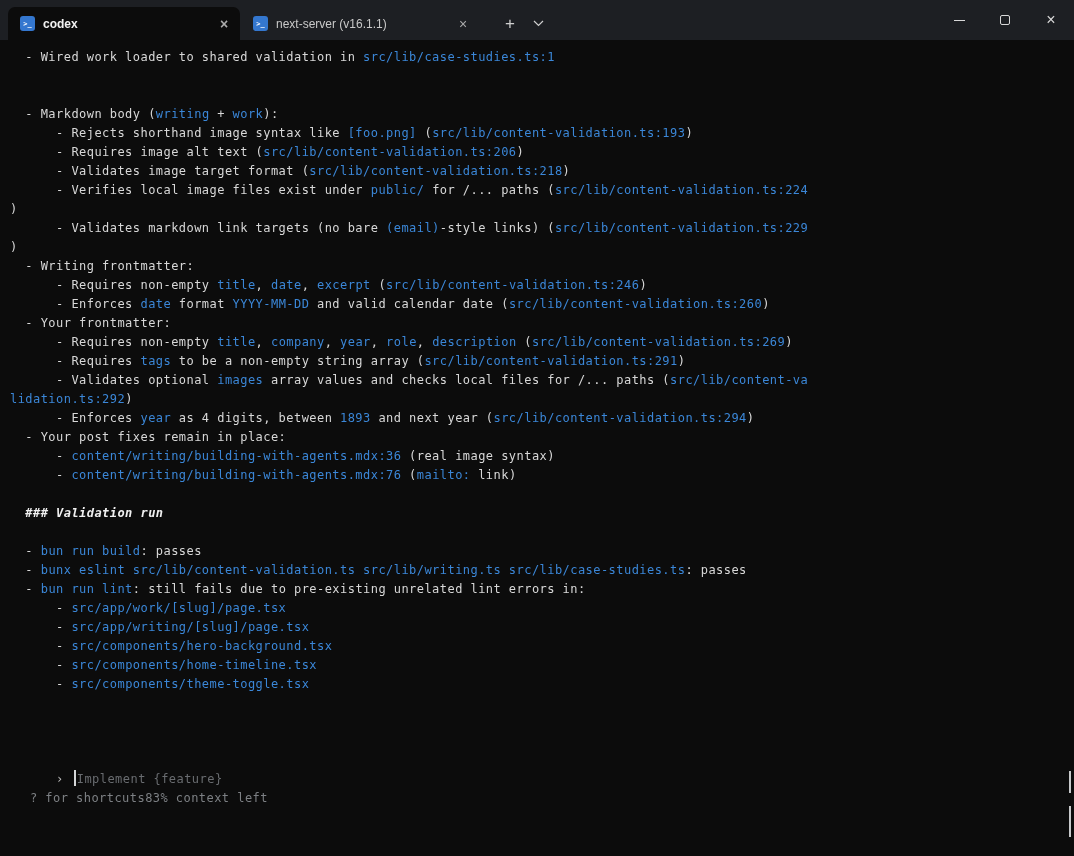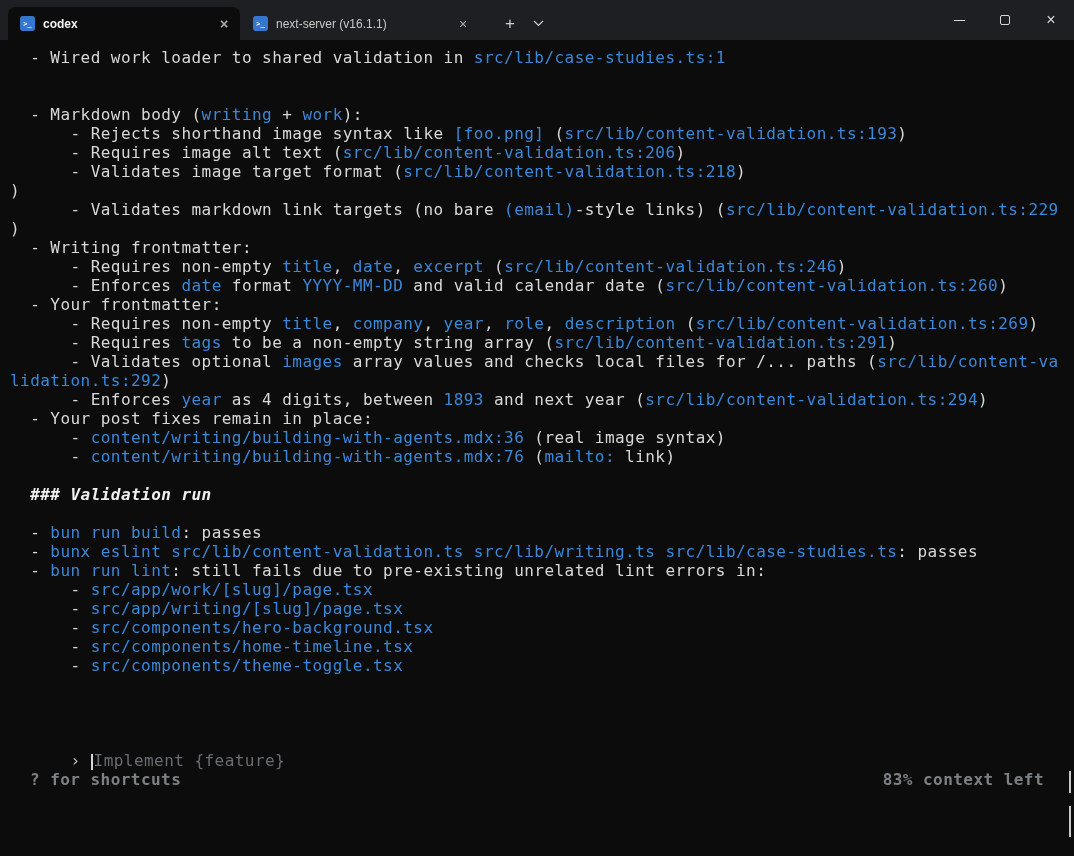--- a/index.html
+++ b/index.html
@@ -29,31 +29,31 @@
   .drag-region { flex:1 1 auto; align-self:stretch; }
   .win-controls { display:flex; align-self:stretch; }
   .win-btn { width:46px; height:40px; display:flex; align-items:center; justify-content:center; color:#d8d8d8; }
   .glyph-min { display:block; width:11px; height:1px; background:#d8d8d8; }
   .glyph-max { display:block; width:10px; height:10px; border:1px solid #d8d8d8; border-radius:2px; }
   .glyph-close { font-size:16px; line-height:1; }
 
   
   .content { position:absolute; top:40px; left:0; right:0; bottom:0; background:var(--bg);
              padding:8px 10px; font-family:"DejaVu Sans Mono","Liberation Mono",monospace;
-             font-size:16px; line-height:19px; letter-spacing:0.45px; color:var(--fg); }
+             font-size:12px; line-height:19px; letter-spacing:0.45px; color:var(--fg); }
   .line { height:19px; white-space:pre; }
   .seg-fg   { color:var(--fg); }
   .seg-link { color:var(--link); }
   .seg-head { color:var(--head); font-weight:bold; font-style:italic; }
 
   .prompt-symbol { color:#bfbfbf; margin-right:10px; }
   .cursor { display:inline-block; width:2px; height:16px; background:#d4d6d8; vertical-align:text-bottom; margin-right:1px; }
   .placeholder { color:var(--placeholder);margin-top:20px; }
 
-  .status-line { height:19px; display:flex; justify-content:space-between; color:var(--dim); white-space:pre;font-weight:bold; }
+  .status-line { height:19px; display:flex; color:var(--dim); white-space:pre; }
   .status-left { margin-left:20px; }
   .status-right { margin-right:20px; }
 
   .sb-mark { position:absolute; right:3px; width:2px; background:#c7c9cb; }
   .sb-1 { top:771px; height:22px; }
   .sb-2 { top:806px; height:31px; }
 </style>
 </head>
 <body>
 
@@ -94,20 +94,21 @@
 
   <div class="content">
     <div id="output">
         <div class="line"><span class="seg-fg">  - Wired work loader to shared validation in </span><span class="seg-link">src/lib/case-studies.ts:1</span></div>
         <div class="line"></div>
         <div class="line"></div>
         <div class="line"><span class="seg-fg">  - Markdown body (</span><span class="seg-link">writing</span><span class="seg-fg"> + </span><span class="seg-link">work</span><span class="seg-fg">):</span></div>
         <div class="line"><span class="seg-fg">      - Rejects shorthand image syntax like </span><span class="seg-link">[foo.png]</span><span class="seg-fg"> (</span><span class="seg-link">src/lib/content-validation.ts:193</span><span class="seg-fg">)</span></div>
         <div class="line"><span class="seg-fg">      - Requires image alt text (</span><span class="seg-link">src/lib/content-validation.ts:206</span><span class="seg-fg">)</span></div>
         <div class="line"><span class="seg-fg">      - Validates image target format (</span><span class="seg-link">src/lib/content-validation.ts:218</span><span class="seg-fg">)</span></div>
+        <div class="line"><span class="seg-fg">      - Verifies local image files exist under </span><span class="seg-link">public/</span><span class="seg-fg"> for /... paths (</span><span class="seg-link">src/lib/content-validation.ts:224</span></div>
         <div class="line"><span class="seg-fg">)</span></div>
         <div class="line"><span class="seg-fg">      - Validates markdown link targets (no bare </span><span class="seg-link">(email)</span><span class="seg-fg">-style links) (</span><span class="seg-link">src/lib/content-validation.ts:229</span></div>
         <div class="line"><span class="seg-fg">)</span></div>
         <div class="line"><span class="seg-fg">  - Writing frontmatter:</span></div>
         <div class="line"><span class="seg-fg">      - Requires non-empty </span><span class="seg-link">title</span><span class="seg-fg">, </span><span class="seg-link">date</span><span class="seg-fg">, </span><span class="seg-link">excerpt</span><span class="seg-fg"> (</span><span class="seg-link">src/lib/content-validation.ts:246</span><span class="seg-fg">)</span></div>
         <div class="line"><span class="seg-fg">      - Enforces </span><span class="seg-link">date</span><span class="seg-fg"> format </span><span class="seg-link">YYYY-MM-DD</span><span class="seg-fg"> and valid calendar date (</span><span class="seg-link">src/lib/content-validation.ts:260</span><span class="seg-fg">)</span></div>
         <div class="line"><span class="seg-fg">  - Your frontmatter:</span></div>
         <div class="line"><span class="seg-fg">      - Requires non-empty </span><span class="seg-link">title</span><span class="seg-fg">, </span><span class="seg-link">company</span><span class="seg-fg">, </span><span class="seg-link">year</span><span class="seg-fg">, </span><span class="seg-link">role</span><span class="seg-fg">, </span><span class="seg-link">description</span><span class="seg-fg"> (</span><span class="seg-link">src/lib/content-validation.ts:269</span><span class="seg-fg">)</span></div>
         <div class="line"><span class="seg-fg">      - Requires </span><span class="seg-link">tags</span><span class="seg-fg"> to be a non-empty string array (</span><span class="seg-link">src/lib/content-validation.ts:291</span><span class="seg-fg">)</span></div>
         <div class="line"><span class="seg-fg">      - Validates optional </span><span class="seg-link">images</span><span class="seg-fg"> array values and checks local files for /... paths (</span><span class="seg-link">src/lib/content-va</span></div>

